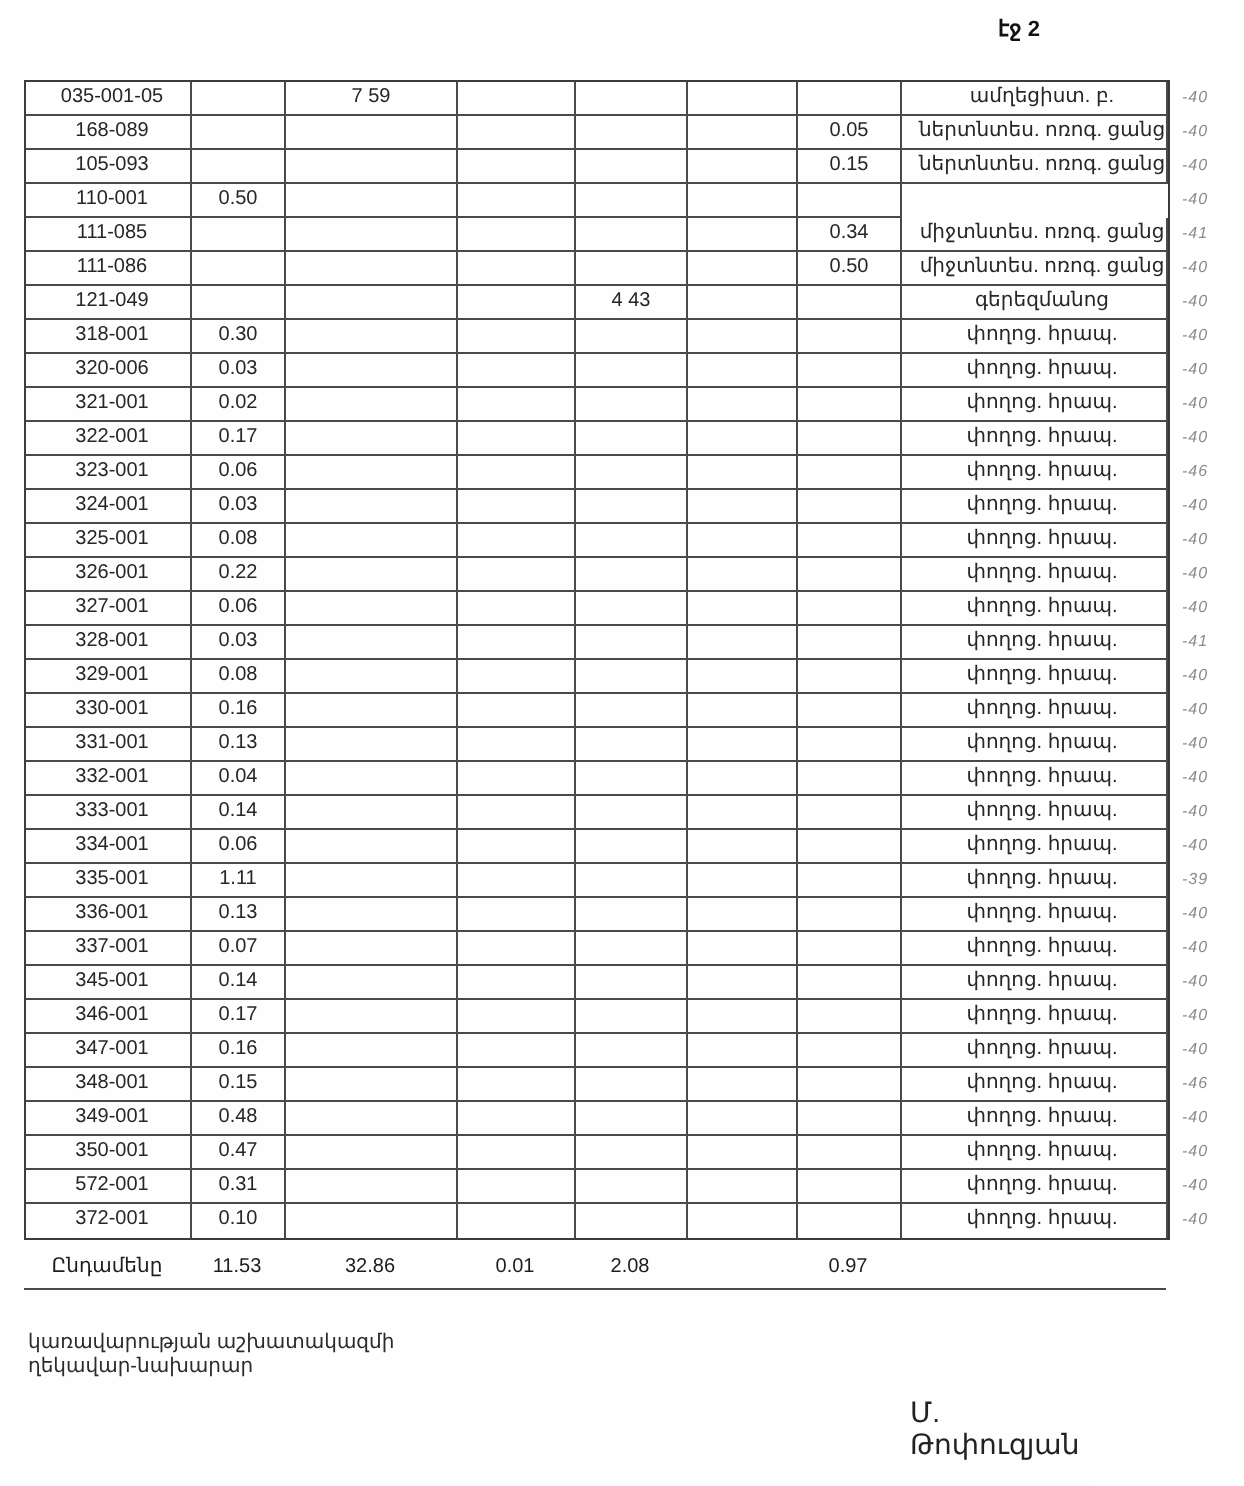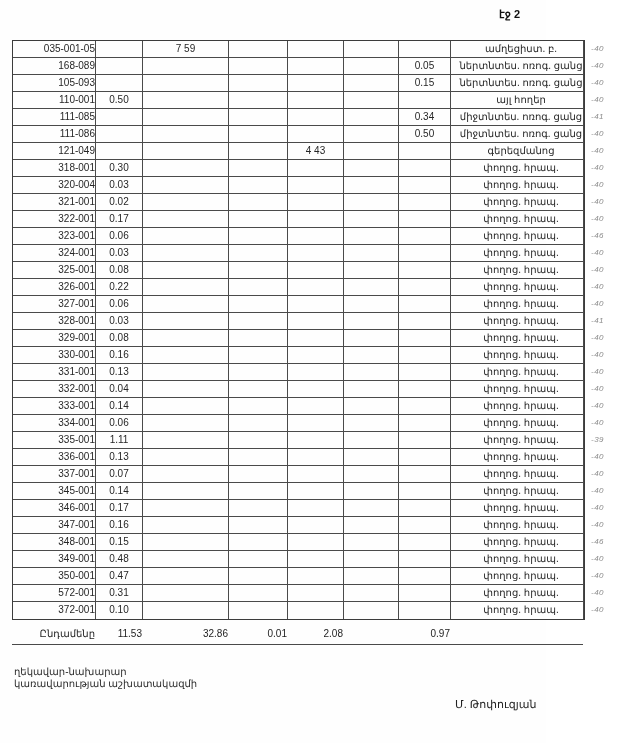--- a/index.html
+++ b/index.html
@@ -44,21 +44,21 @@
     border-right: 1px solid #4a4a4a;
     border-bottom: 1px solid #4a4a4a;
     font-size: 10px;
     line-height: 16px;
     white-space: nowrap;
     overflow: hidden;
     color: #262626;
   }
   .grid-row .cell:last-child { border-right: none; }
   .doc-table .grid-row:last-child .cell { border-bottom: none; }
-  .cell.code { padding-left: 4px; text-align: right; }
+  .cell.code { padding-left: 4px; text-align: center; }
   .cell.num  { text-align: center; }
   .cell.label { padding-left: 8px; text-align: center; }
   .margin-mark {
     position: absolute;
     left: 578px;
     top: 3px;
     width: 34px;
     font-size: 8px;
     color: #8a8a8a;
     letter-spacing: 0.5px;
@@ -68,39 +68,38 @@
     position: absolute;
     top: 626px;
     left: 12px;
     width: 571px;
     border-bottom: 1px solid #4a4a4a;
     height: 18px;
   }
   .totals-row .tcell {
     font-size: 10px;
     line-height: 16px;
-    text-align: right;
+    text-align: center;
     white-space: nowrap;
     color: #1d1d1d;
   }
   .footer-block {
     position: absolute;
     left: 14px;
     top: 666px;
     font-size: 10px;
     line-height: 12px;
     color: #2b2b2b;
   }
   .signature {
     position: absolute;
     left: 455px;
     top: 698px;
-    font-size: 11px;
+    font-size: 14px;
     color: #222;
-    text-align: right;
   }
 </style>
 </head>
 <body>
 
 <div class="page">
 
   <div class="page-label">էջ 2</div>
 
   <div class="doc-table">
@@ -139,21 +138,20 @@
           <div class="margin-mark">-40</div>
         </div>
         <div class="grid-row">
           <div class="cell code">110-001</div>
           <div class="cell num">0.50</div>
           <div class="cell num"></div>
           <div class="cell num"></div>
           <div class="cell num"></div>
           <div class="cell num"></div>
           <div class="cell num"></div>
-          <div class="cell label">այլ հողեր</div>
           <div class="margin-mark">-40</div>
         </div>
         <div class="grid-row">
           <div class="cell code">111-085</div>
           <div class="cell num"></div>
           <div class="cell num"></div>
           <div class="cell num"></div>
           <div class="cell num"></div>
           <div class="cell num"></div>
           <div class="cell num">0.34</div>
@@ -187,21 +185,21 @@
           <div class="cell num">0.30</div>
           <div class="cell num"></div>
           <div class="cell num"></div>
           <div class="cell num"></div>
           <div class="cell num"></div>
           <div class="cell num"></div>
           <div class="cell label">փողոց. հրապ.</div>
           <div class="margin-mark">-40</div>
         </div>
         <div class="grid-row">
-          <div class="cell code">320-004</div>
+          <div class="cell code">320-006</div>
           <div class="cell num">0.03</div>
           <div class="cell num"></div>
           <div class="cell num"></div>
           <div class="cell num"></div>
           <div class="cell num"></div>
           <div class="cell num"></div>
           <div class="cell label">փողոց. հրապ.</div>
           <div class="margin-mark">-40</div>
         </div>
         <div class="grid-row">
@@ -487,19 +485,19 @@
     <div class="tcell">11.53</div>
     <div class="tcell">32.86</div>
     <div class="tcell">0.01</div>
     <div class="tcell">2.08</div>
     <div class="tcell"></div>
     <div class="tcell">0.97</div>
     <div class="tcell"></div>
   </div>
 
   <div class="footer-block">
+    <div>կառավարության աշխատակազմի</div>
     <div>ղեկավար-նախարար</div>
-    <div>կառավարության աշխատակազմի</div>
   </div>
 
   <div class="signature">Մ. Թոփուզյան</div>
 
 </div>
 
 </body></html>

